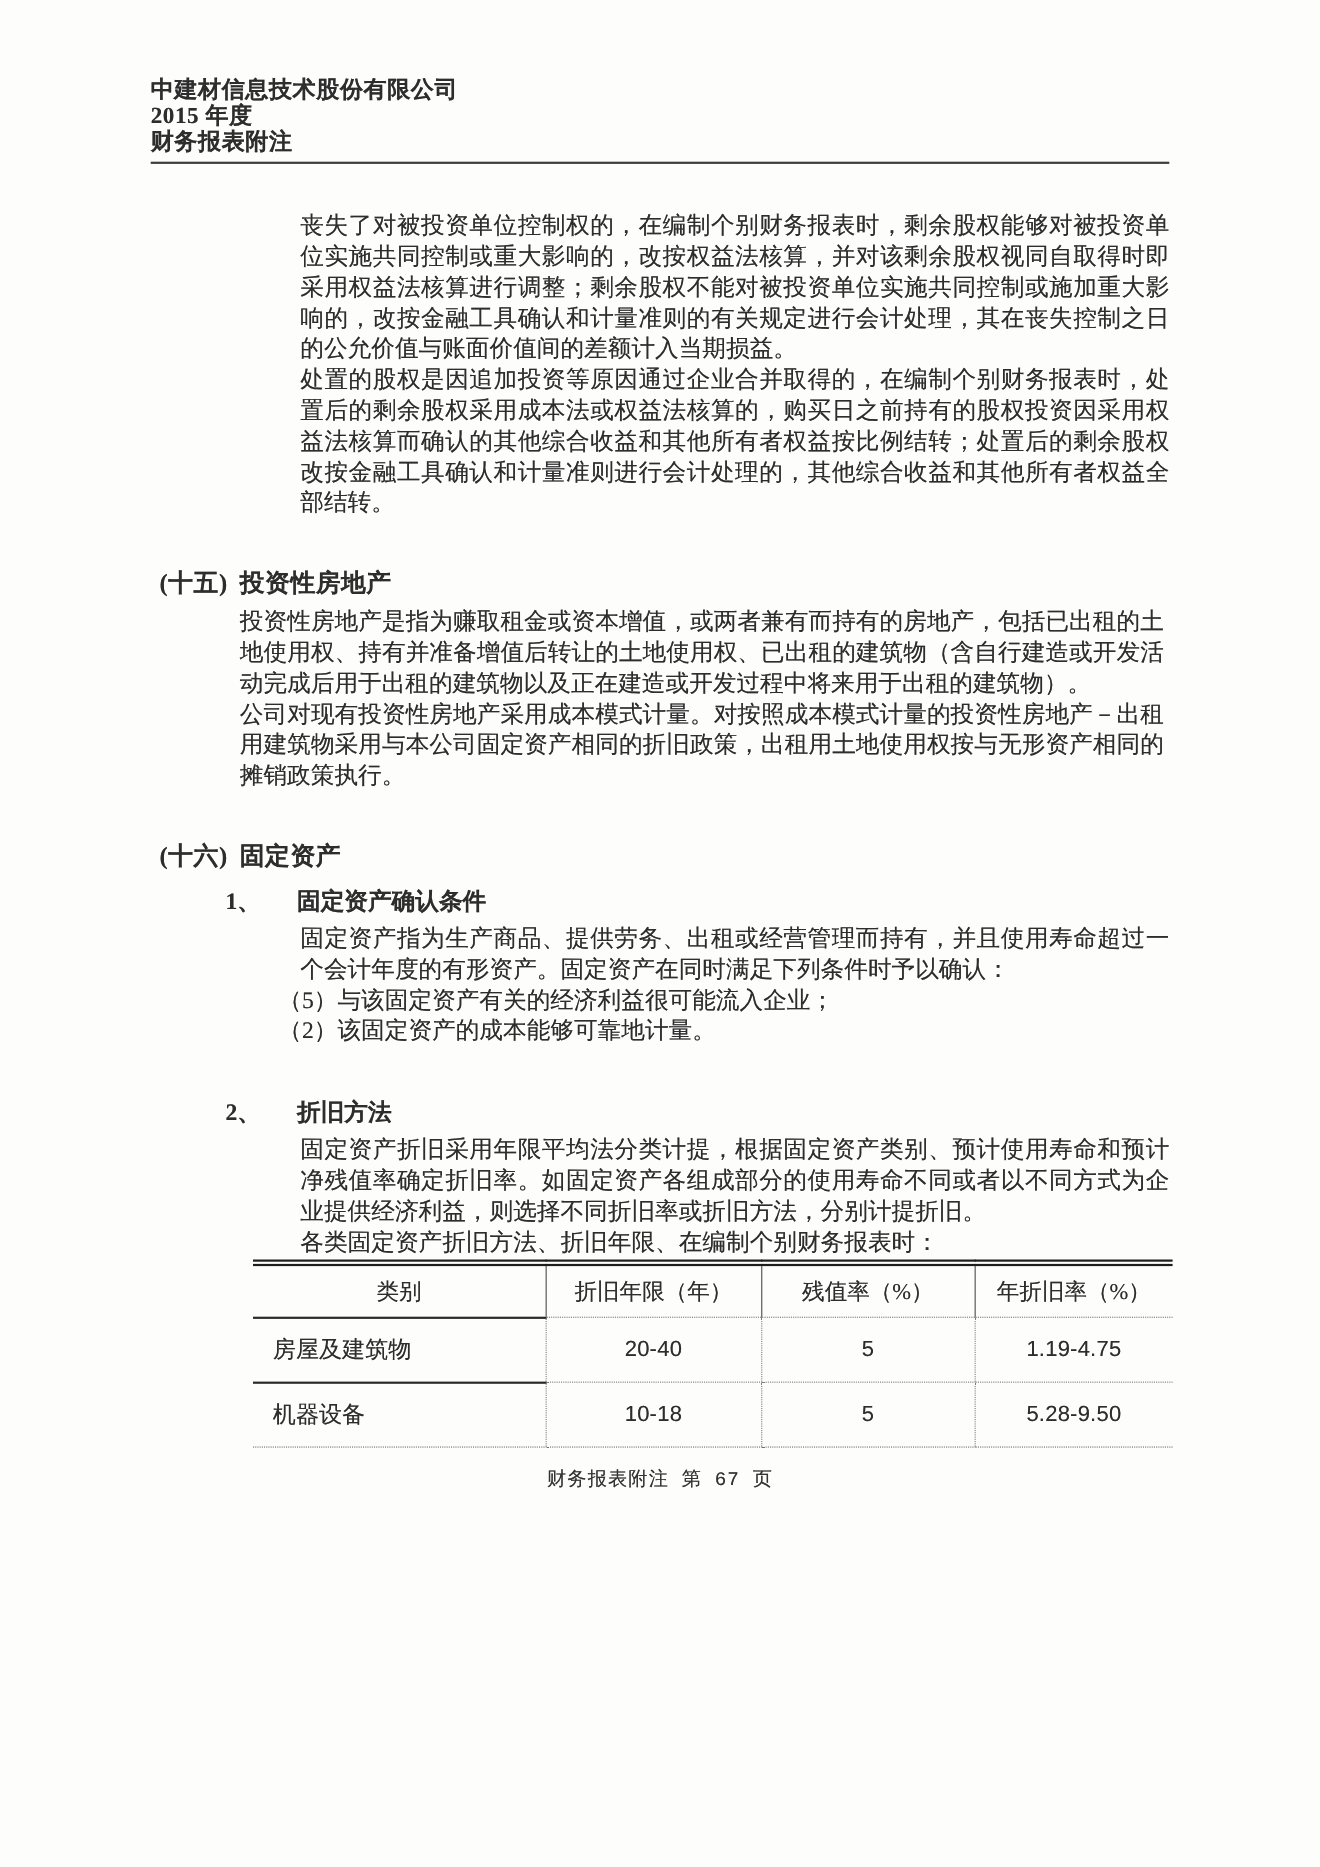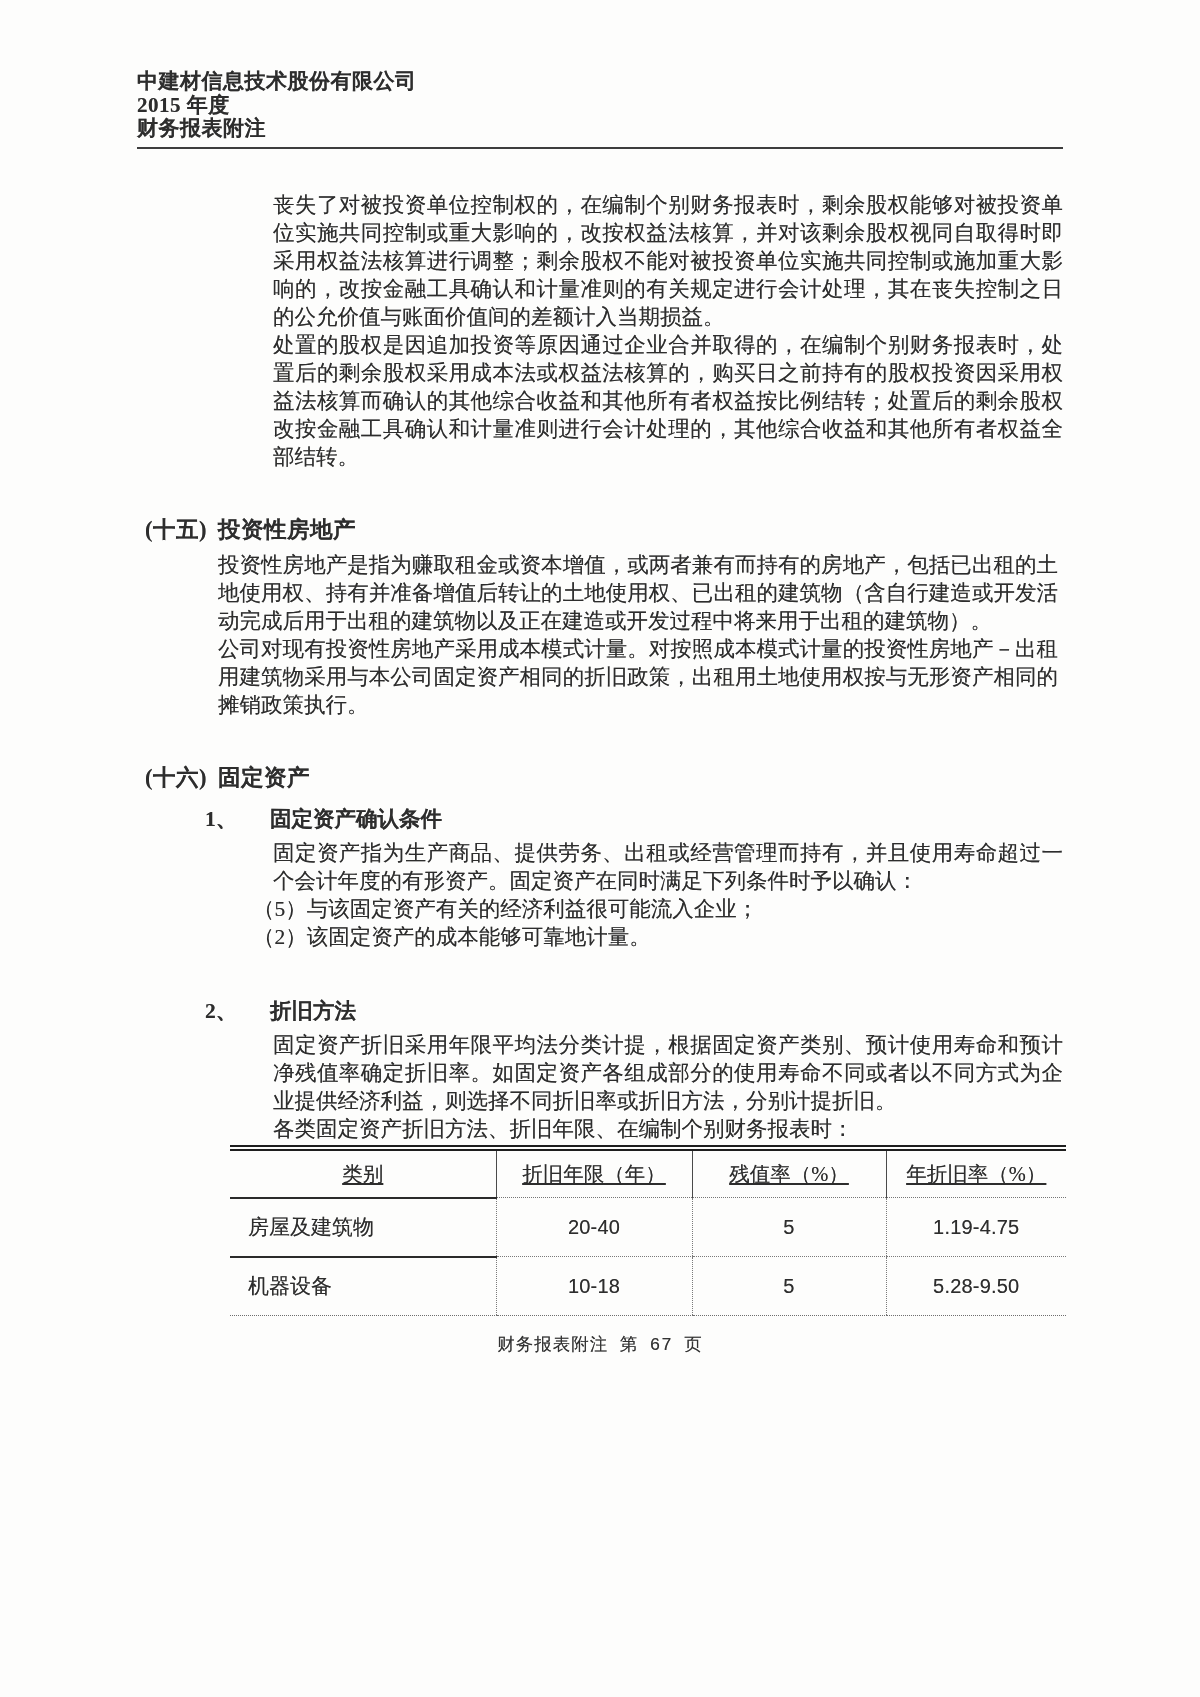--- a/index.html
+++ b/index.html
@@ -73,21 +73,20 @@
     font-weight: 400;
     vertical-align: middle;
   }
   .dep-table thead tr { height: 50px; }
   .dep-table tbody tr { height: 59px; }
   .dep-table { border-top: 6px double #1e1e1e; }
   .dep-table th {
     font-size: 20.5px;
     text-align: center;
     border-bottom: 1px dotted #757575;
-    text-decoration: underline;
   }
   .dep-table th.c1 { border-bottom: 2.5px solid #2a2a2a; }
   .dep-table th + th { border-left: 1px solid #4a4a4a; }
   .dep-table td + td { border-left: 1px dotted #7a7a7a; }
   .dep-table td.c1 {
     text-align: left;
     padding-left: 18px;
     font-size: 21px;
     margin-top: 24px;
   }

